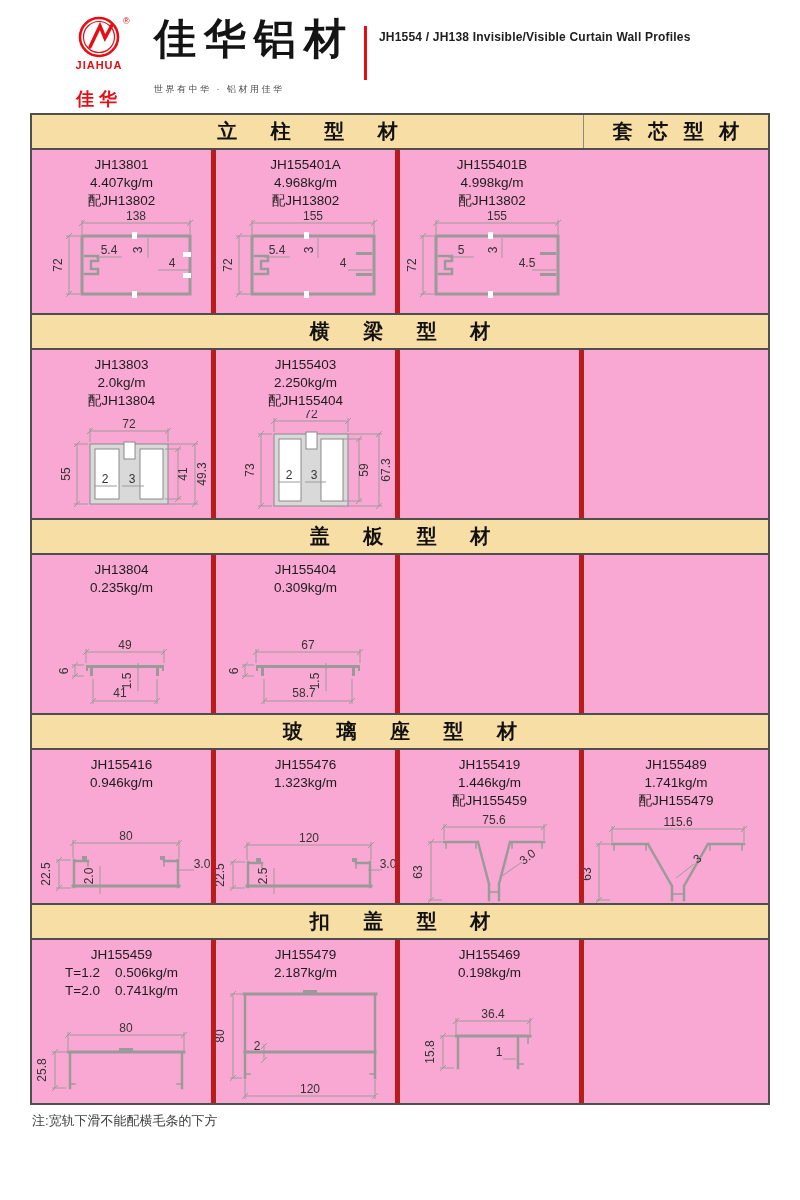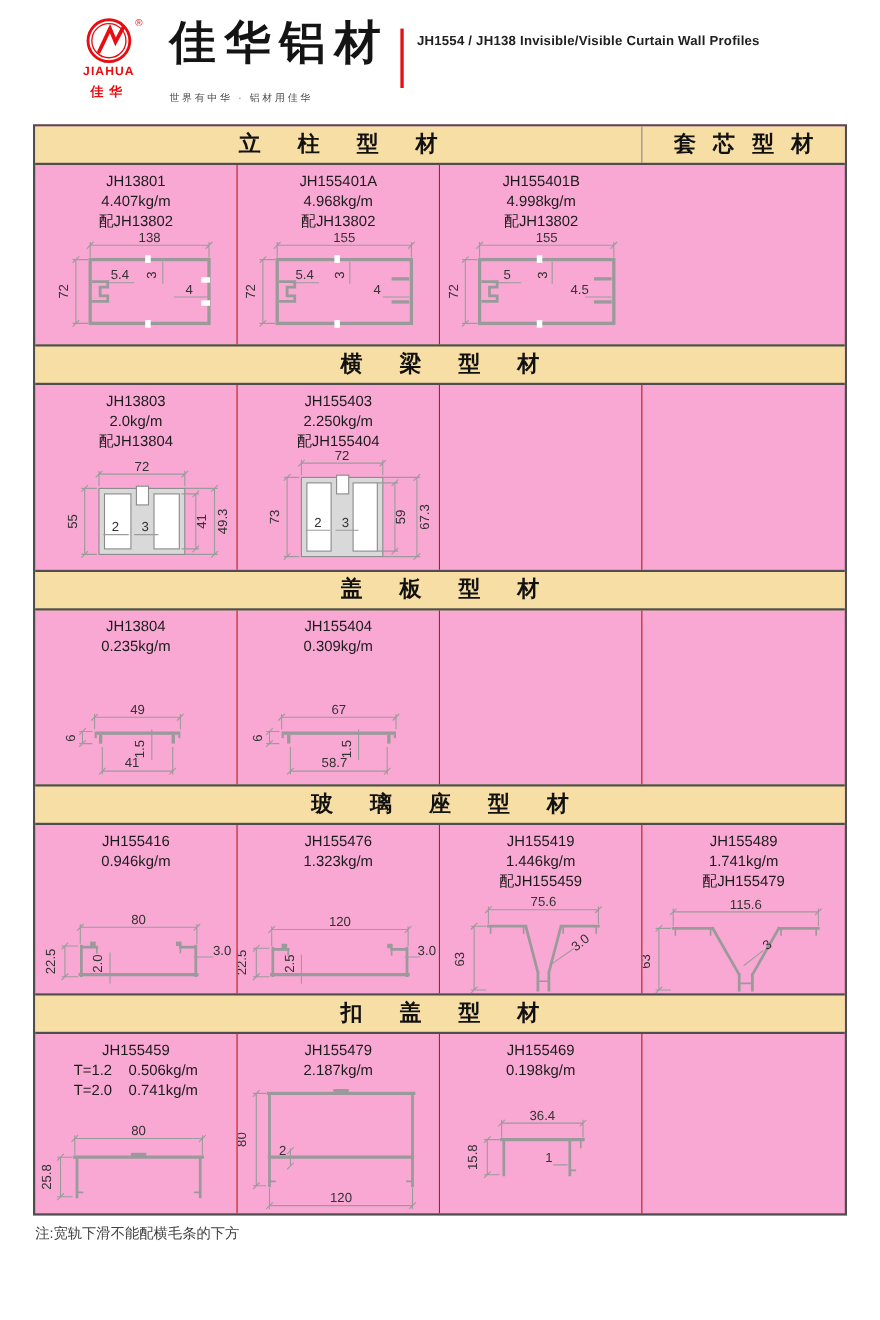--- a/index.html
+++ b/index.html
@@ -2,39 +2,39 @@
 <html><head>
 <meta charset="utf-8">
 <style>
   html,body{margin:0;padding:0;}
   body{width:800px;height:1200px;background:#fff;font-family:"Liberation Sans","DejaVu Sans",sans-serif;position:relative;overflow:hidden;}
 
   
   .hdr{display:flex;align-items:flex-start;padding:14px 0 0 50px;height:96px;box-sizing:border-box;}
   .logo{width:98px;text-align:center;color:#e60e12;flex:none;}
   .logo .jh{font-size:11px;font-weight:bold;letter-spacing:1px;margin-top:-1px;}
-  .logo .jz{font-size:12px;font-weight:bold;letter-spacing:5px;margin-top:4px;}
+  .logo .jz{font-size:18px;font-weight:bold;letter-spacing:5px;margin-top:16px;}
   .brand{margin-left:6px;flex:none;}
   .brand .bt{font-size:42px;font-weight:bold;color:#141414;letter-spacing:8px;line-height:50px;white-space:nowrap;}
   .brand .sl{font-size:9px;color:#4a4a4a;letter-spacing:2.5px;margin-top:19px;white-space:nowrap;}
   .vdiv{width:3px;background:#e60e12;height:54px;margin:12px 12px 0 10px;flex:none;}
   .tblk{margin-top:10px;}
   .tblk .t1{font-size:24px;font-weight:bold;color:#101010;letter-spacing:0.5px;white-space:nowrap;}
   .tblk .t2{font-size:12px;font-weight:bold;color:#202020;margin-top:6px;letter-spacing:0.2px;white-space:nowrap;}
 
   
   .tbl{position:absolute;left:30px;top:113px;width:740px;border:2px solid #4e4e4e;box-sizing:border-box;background:#f9a8d4;}
   .sec{display:flex;background:#f7dea4;border-top:2px solid #4e4e4e;border-bottom:2px solid #4e4e4e;}
   .sec:first-child{border-top:none;}
   .sh{line-height:33px;font-size:20px;font-weight:bold;color:#111;text-align:center;}
   .sh.full{width:100%;letter-spacing:14px;text-indent:14px;border-radius:12px;}
   .sh.w3c{width:75%;border-right:1px solid #8a8a8a;box-sizing:border-box;letter-spacing:14px;text-indent:14px;}
   .sh.w1c{width:25%;letter-spacing:5px;text-indent:5px;}
   .row{display:flex;}
-  .row .c{width:25%;box-sizing:border-box;border-right:1px solid #b91c1c;text-align:center;padding-top:6px;overflow:hidden;}
+  .row .c{width:25%;box-sizing:border-box;border-right:5px solid #b91c1c;text-align:center;padding-top:6px;overflow:hidden;}
   .row .c:last-child{border-right:none;}
   .r1{height:163px}.r2{height:168px}.r3{height:158px}.r4{height:153px}.r5{height:163px}
   .code,.wt{font-size:13.5px;color:#1c1c1c;line-height:18px;white-space:pre;}
   .sp{height:16px;}
   svg{display:block;margin:0 auto;}
 
   
   .w2{fill:none;stroke:#9a9a9a;stroke-width:2.5;stroke-linecap:square;}
   .w3{fill:none;stroke:#9a9a9a;stroke-width:3;stroke-linecap:square;}
   .w15{fill:none;stroke:#9a9a9a;stroke-width:1.5;stroke-linecap:square;}

